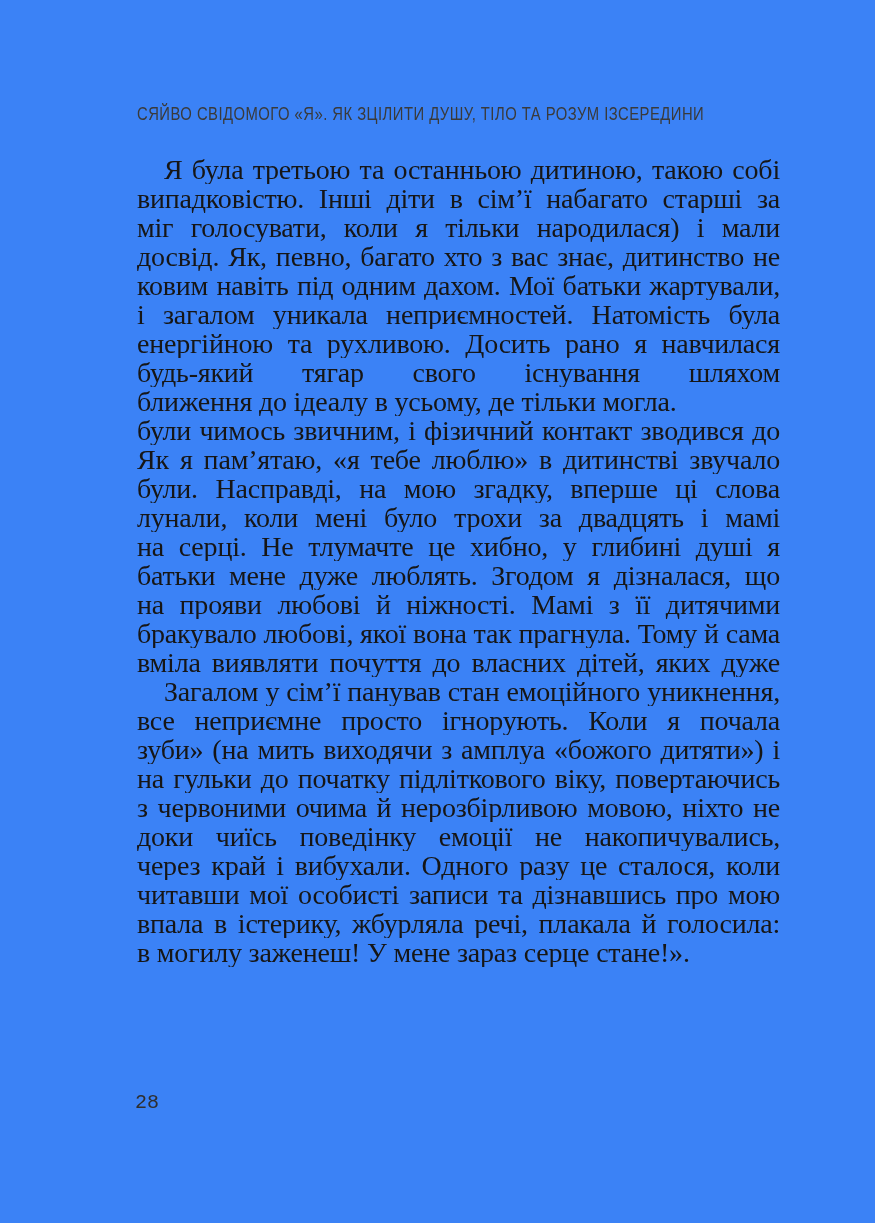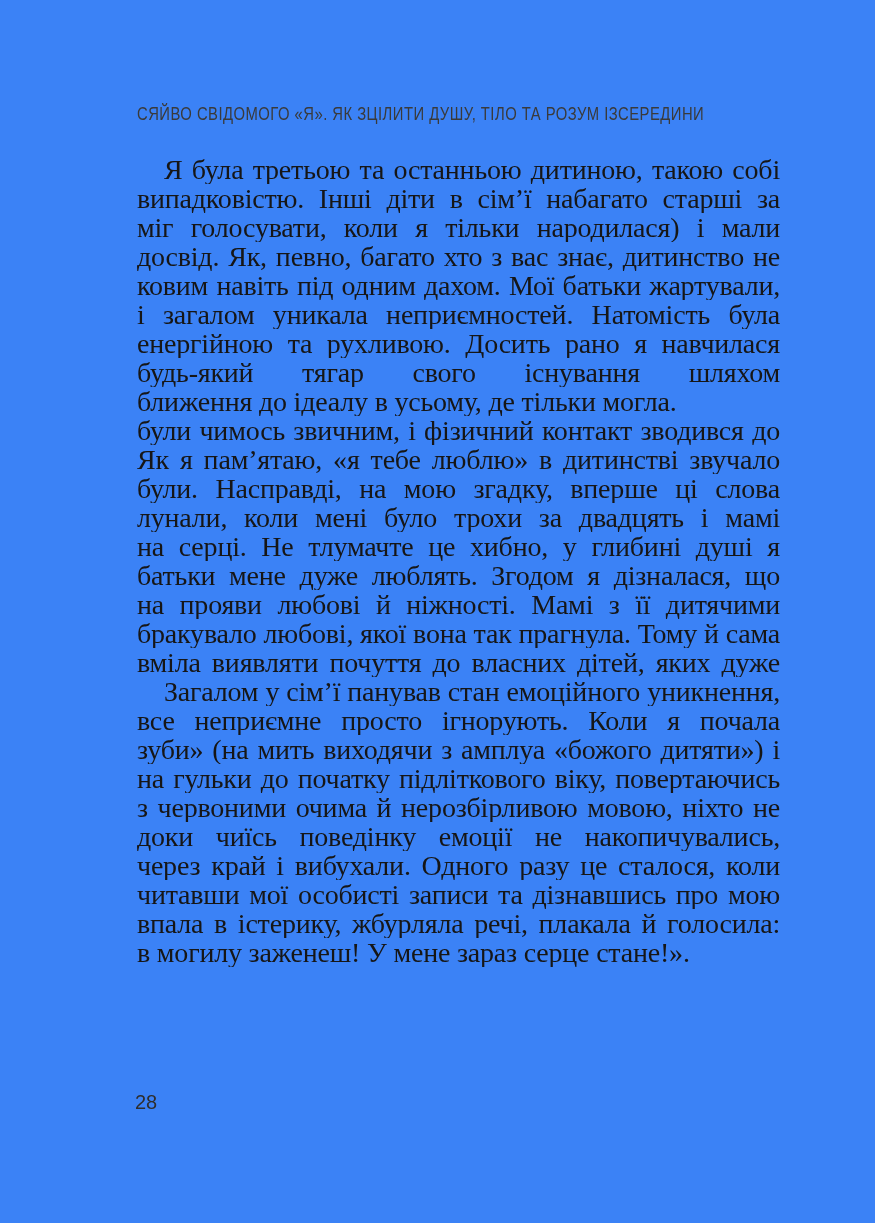--- a/index.html
+++ b/index.html
@@ -48,21 +48,21 @@
   .line.para-first {
     text-indent: 27px;
   }
   .line.para-last {
     text-align-last: left;
   }
   .page-number {
     position: absolute;
     left: 135px;
     top: 1091px;
-    font-family: Liberation Sans, sans-serif;
+    font-family: Liberation Mono, monospace;
     font-size: 20px;
     font-weight: 400;
     color: #2e2e2e;
   }
 </style>
 </head>
 <body>
 
 <div class="page">
   <div class="running-header">СЯЙВО СВІДОМОГО «Я». ЯК ЗЦІЛИТИ ДУШУ, ТІЛО ТА РОЗУМ ІЗСЕРЕДИНИ</div>

